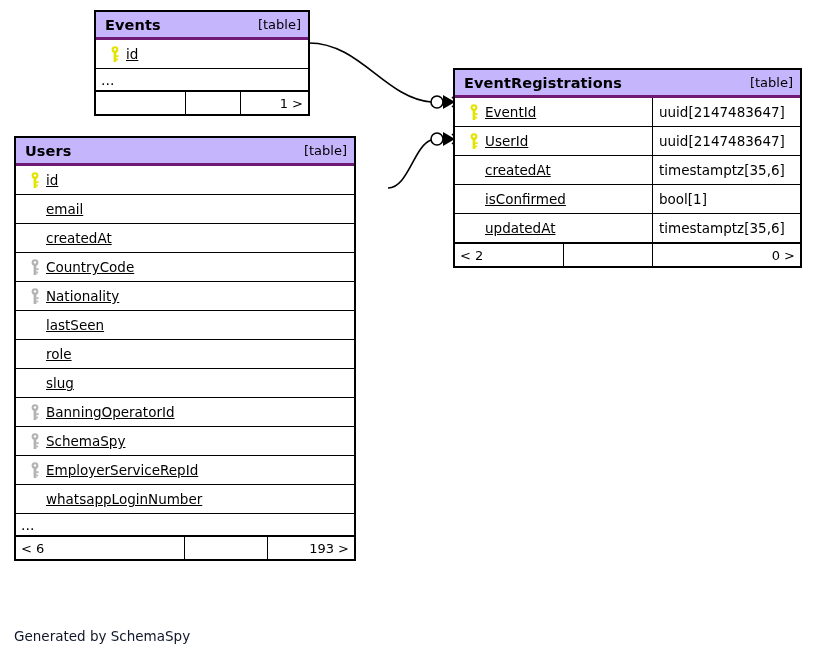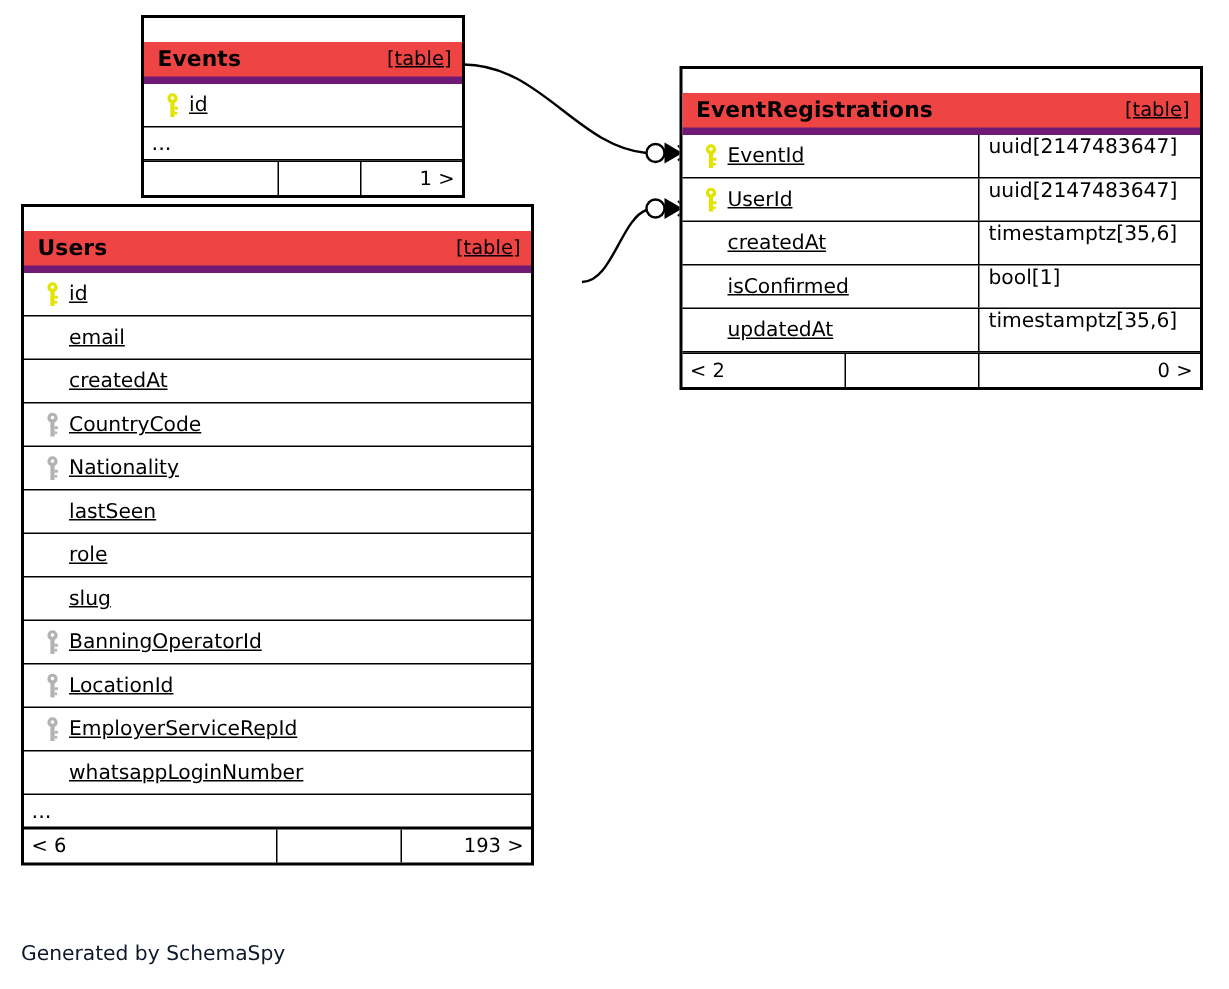--- a/index.html
+++ b/index.html
@@ -21,38 +21,36 @@
   .table-box {
     position: absolute;
     border: 2px solid #000000;
     background: #ffffff;
     box-sizing: border-box;
   }
   .tbl-header {
     display: flex;
     align-items: center;
     justify-content: space-between;
-    background: #ef4444;
-    border-bottom: 5px solid #701a75;
+    background: #c4b5fd;
+    border-bottom: 3px solid #701a75;
     height: 28px;
     padding: 0 7px 0 9px;
     box-sizing: border-box;
-    margin-top: 16px;
   }
   .tbl-name {
     font-size: 14.5px;
     font-weight: bold;
     color: #000000;
     letter-spacing: 0.1px;
   }
   .tbl-tag {
     font-size: 13px;
     font-weight: normal;
     color: #000000;
-    text-decoration: underline;
   }
 
   .row {
     display: flex;
     align-items: stretch;
     height: 29px;
     border-bottom: 1px solid #000000;
     box-sizing: border-box;
   }
   .row:last-child { border-bottom: none; }
@@ -60,20 +58,21 @@
   .cell-name {
     display: flex;
     align-items: center;
     flex: 1 1 auto;
     padding-left: 8px;
     box-sizing: border-box;
     min-width: 0;
   }
   .cell-type {
     display: flex;
+    align-items: center;
     flex: 0 0 auto;
     border-left: 1px solid #000000;
     padding-left: 6px;
     box-sizing: border-box;
   }
   .col-label {
     font-size: 13.5px;
     color: #000000;
     white-space: nowrap;
     text-decoration: underline;
@@ -193,21 +192,21 @@
       <span>...</span>
     </div>
 
     <div class="row-footer">
       <div class="foot-cell foot-left" style="flex:0 0 89px;"></div>
       <div class="foot-cell foot-mid" style="flex:0 0 56px;"></div>
       <div class="foot-cell foot-right">1 &gt;</div>
     </div>
   </div>
 
-  <div class="table-box" style="left:453px; top:44px; width:349px;">
+  <div class="table-box" style="left:453px; top:68px; width:349px;">
     <div class="tbl-header">
       <span class="tbl-name">EventRegistrations</span>
       <span class="tbl-tag">[table]</span>
     </div>
 
     <div class="row">
       <div class="cell-name">
         <span class="keyslot">
           <svg width="10" height="17" viewBox="0 0 10 17">
             <circle cx="5" cy="3.6" r="3.4" fill="#e3e300"></circle>
@@ -385,21 +384,21 @@
       <div class="cell-name">
         <span class="keyslot">
           <svg width="10" height="17" viewBox="0 0 10 17">
             <circle cx="5" cy="3.6" r="3.4" fill="#b3b3b3"></circle>
             <circle cx="5" cy="3.4" r="1.2" fill="#ffffff"></circle>
             <rect x="3.6" y="5.6" width="2.8" height="10.4" fill="#b3b3b3"></rect>
             <rect x="6.4" y="9.2" width="2.2" height="1.9" fill="#b3b3b3"></rect>
             <rect x="6.4" y="12.6" width="1.7" height="1.8" fill="#b3b3b3"></rect>
           </svg>
         </span>
-        <span class="col-label">LocationId</span>
+        <span class="col-label">SchemaSpy</span>
       </div>
     </div>
 
     <div class="row">
       <div class="cell-name">
         <span class="keyslot">
           <svg width="10" height="17" viewBox="0 0 10 17">
             <circle cx="5" cy="3.6" r="3.4" fill="#b3b3b3"></circle>
             <circle cx="5" cy="3.4" r="1.2" fill="#ffffff"></circle>
             <rect x="3.6" y="5.6" width="2.8" height="10.4" fill="#b3b3b3"></rect>

